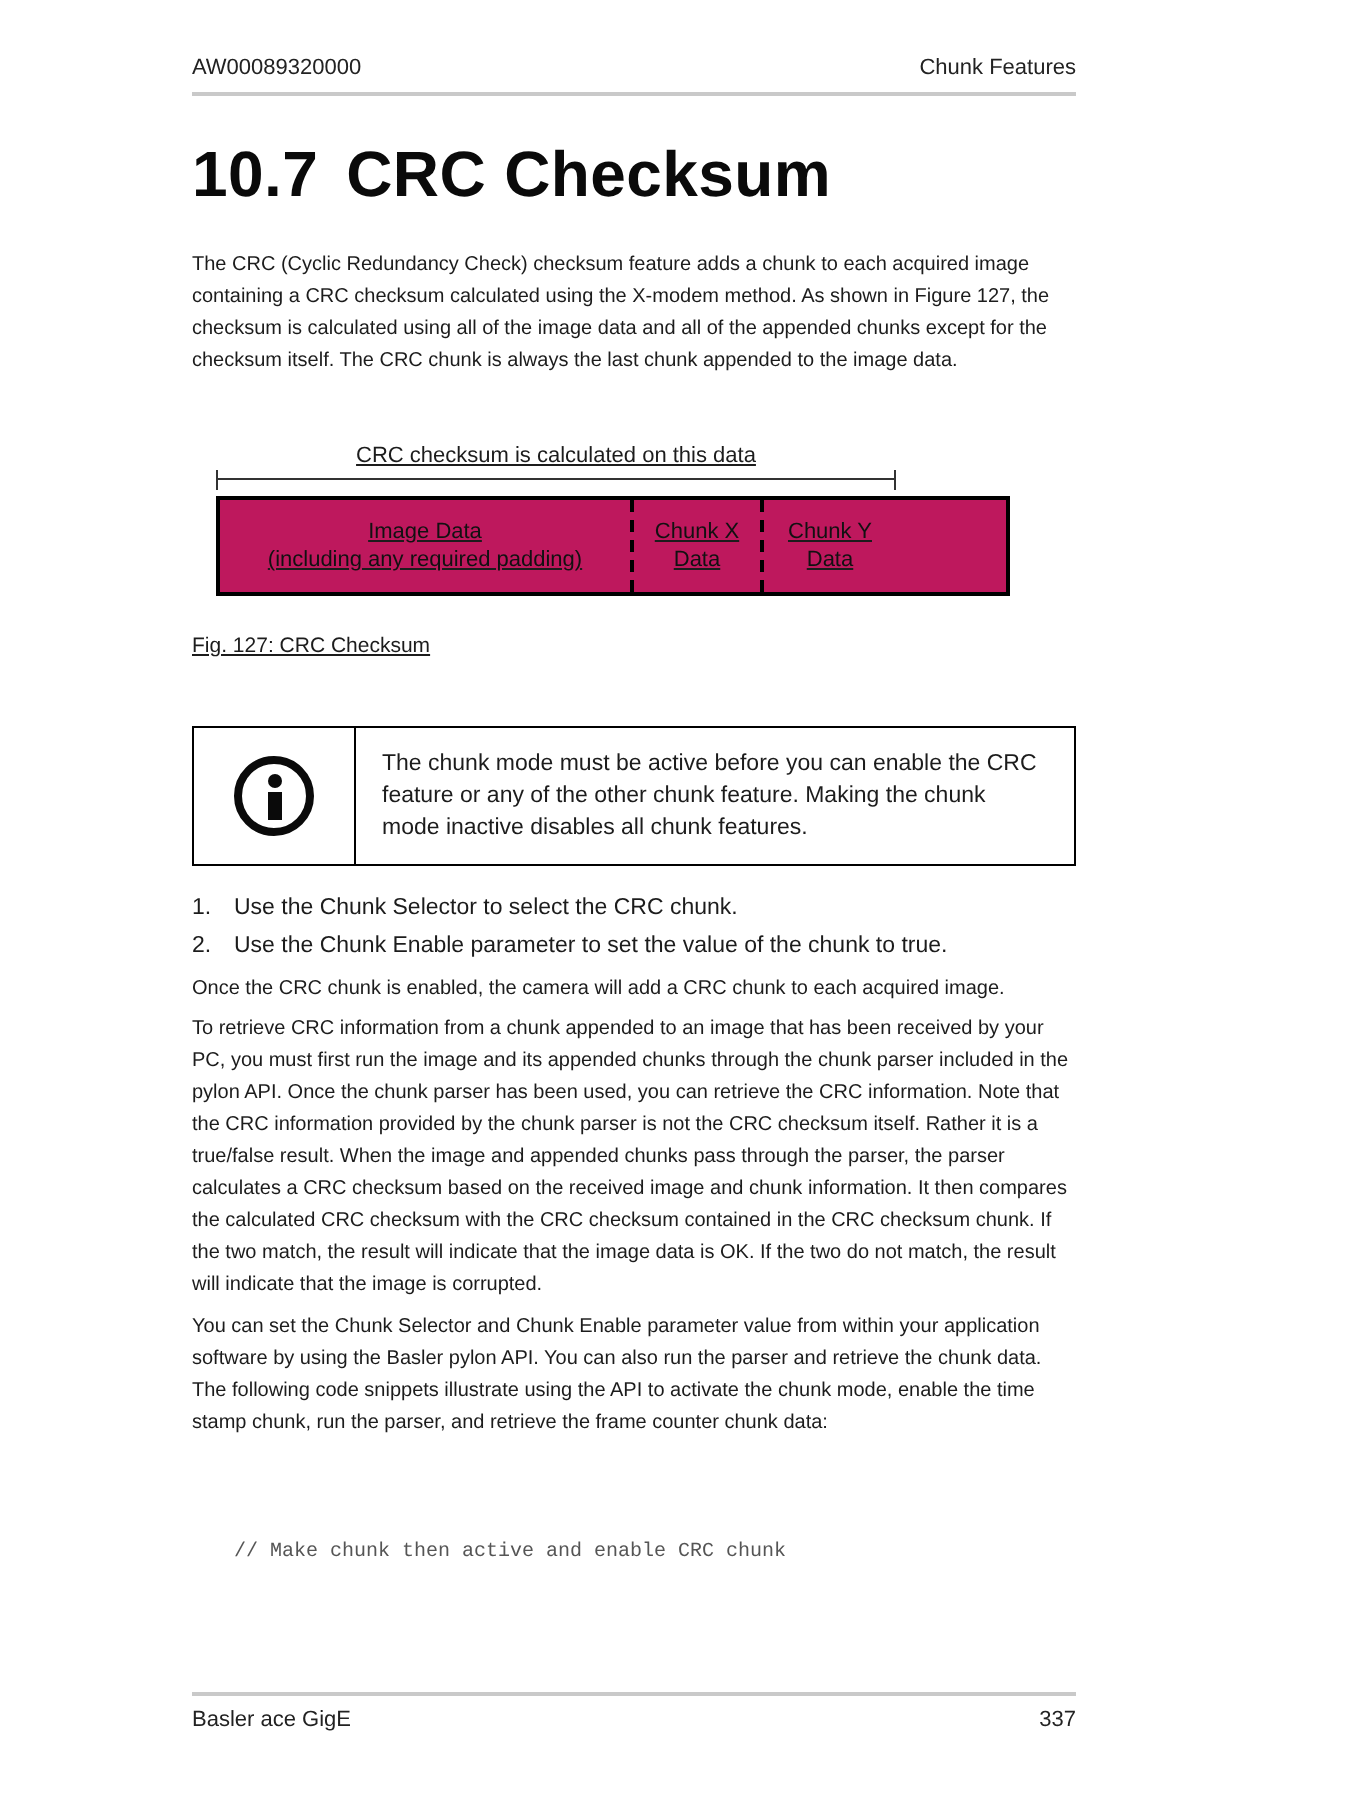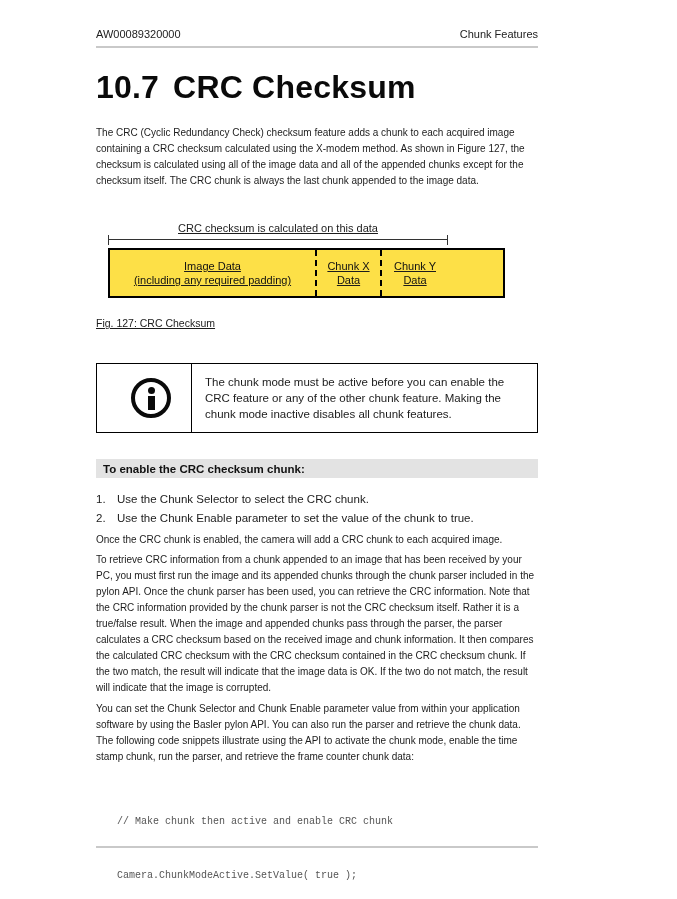--- a/index.html
+++ b/index.html
@@ -72,21 +72,21 @@
     position: absolute;
     left: 0; right: 0; top: 4px;
     border-top: 1px solid #333;
   }
   .chunk-box {
     margin-top: 3px;
     display: flex;
     width: 397px;
     height: 50px;
     border: 2px solid #000;
-    background: #fde047;
+    background: #be185d;
   }
   .chunk-cell {
     display: flex;
     flex-direction: column;
     align-items: center;
     justify-content: center;
     font-size: 11px;
     line-height: 14px;
     text-align: center;
     color: #111;
@@ -103,21 +103,20 @@
     color: #1c1c1c;
   }
 
   
   .note-box {
     margin-top: 33px;
     display: flex;
     border: 1px solid #000;
     min-height: 66px;
     background: #fff;
-    padding-left: 14px;
   }
   .note-icon-cell {
     flex: 0 0 81px;
     border-right: 1px solid #000;
     display: flex;
     align-items: center;
     justify-content: center;
   }
   .info-circle {
     width: 40px; height: 40px;
@@ -230,43 +229,43 @@
     <div class="note-box">
       <div class="note-icon-cell">
         <div class="info-circle">
           <div class="i-dot"></div>
           <div class="i-stem"></div>
         </div>
       </div>
       <div class="note-text">The chunk mode must be active before you can enable the CRC feature or any of the other chunk feature. Making the chunk mode inactive disables all chunk features.</div>
     </div>
 
-    <div class="proc-bar">
-      <span>To enable the CRC checksum chunk:</span>
-    </div>
 
     <div class="steps">
       <div class="step-row">
         <span class="step-num">1.</span>
         <span class="step-text">Use the Chunk Selector to select the CRC chunk.</span>
       </div>
       <div class="step-row">
         <span class="step-num">2.</span>
         <span class="step-text">Use the Chunk Enable parameter to set the value of the chunk to true.</span>
       </div>
     </div>
 
     <p class="body-par par-once">Once the CRC chunk is enabled, the camera will add a CRC chunk to each acquired image.</p>
     <p class="body-par par-retrieve">To retrieve CRC information from a chunk appended to an image that has been received by your PC, you must first run the image and its appended chunks through the chunk parser included in the pylon API. Once the chunk parser has been used, you can retrieve the CRC information. Note that the CRC information provided by the chunk parser is not the CRC checksum itself. Rather it is a true/false result. When the image and appended chunks pass through the parser, the parser calculates a CRC checksum based on the received image and chunk information. It then compares the calculated CRC checksum with the CRC checksum contained in the CRC checksum chunk. If the two match, the result will indicate that the image data is OK. If the two do not match, the result will indicate that the image is corrupted.</p>
     <p class="body-par par-set">You can set the Chunk Selector and Chunk Enable parameter value from within your application software by using the Basler pylon API. You can also run the parser and retrieve the chunk data. The following code snippets illustrate using the API to activate the chunk mode, enable the time stamp chunk, run the parser, and retrieve the frame counter chunk data:</p>
 
     <div class="code-block">
       <div>// Make chunk then active and enable CRC chunk</div>
-      <div>Camera.ChunkModeActive.SetValue( true );</div>
       
     </div>
 
   </div>
 
   <div class="footer">
     <div class="footer-rule"></div>
+    <div class="footer-row">
+      <span>Basler ace GigE</span>
+      <span>337</span>
+    </div>
   </div>
 </div>
 
 </body></html>

